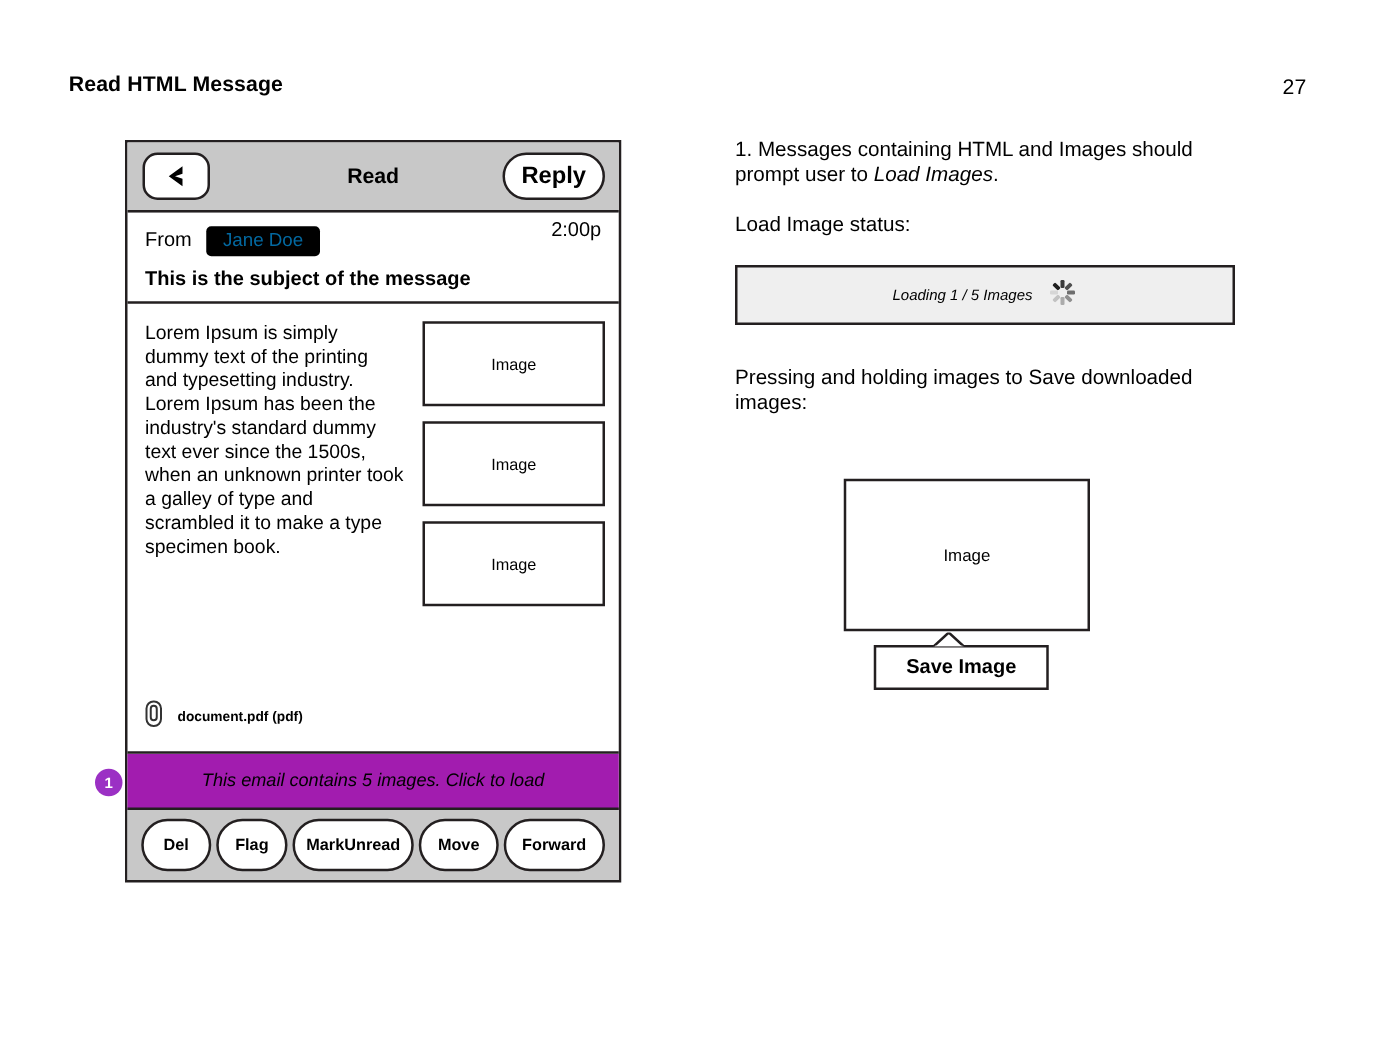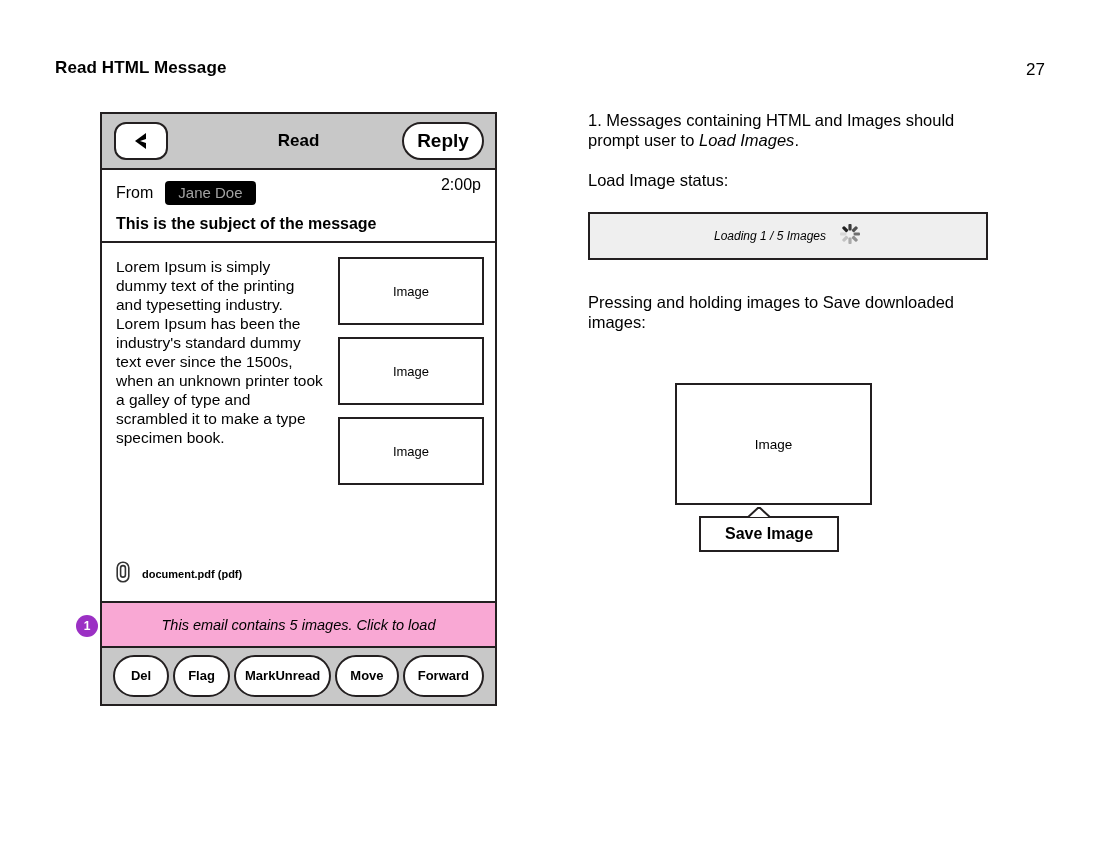--- a/index.html
+++ b/index.html
@@ -109,21 +109,21 @@
     align-items: center;
     position: relative;
     height: 26px;
   }
   .from-label {
     font-size: 16px;
     margin-right: 12px;
   }
   .sender-badge {
     background: #000000;
-    color: #a3a3a3;
+    color: #0369a1;
     font-size: 15px;
     padding: 3px 13px 4px 13px;
     border-radius: 4px;
     cursor: pointer;
   }
   .msg-time {
     position: absolute;
     right: 0;
     top: -4px;
     font-size: 16px;
@@ -180,21 +180,21 @@
     display: block;
   }
   .attachment-name {
     font-size: 11px;
     font-weight: bold;
   }
 
   
   .notice-bar {
     height: 45px;
-    background: #f9a8d4;
+    background: #a21caf;
     border-bottom: 2px solid #231f20;
     display: flex;
     align-items: center;
     justify-content: center;
     font-size: 14.5px;
     font-style: italic;
     flex: 0 0 auto;
     cursor: pointer;
     box-sizing: border-box;
   }

